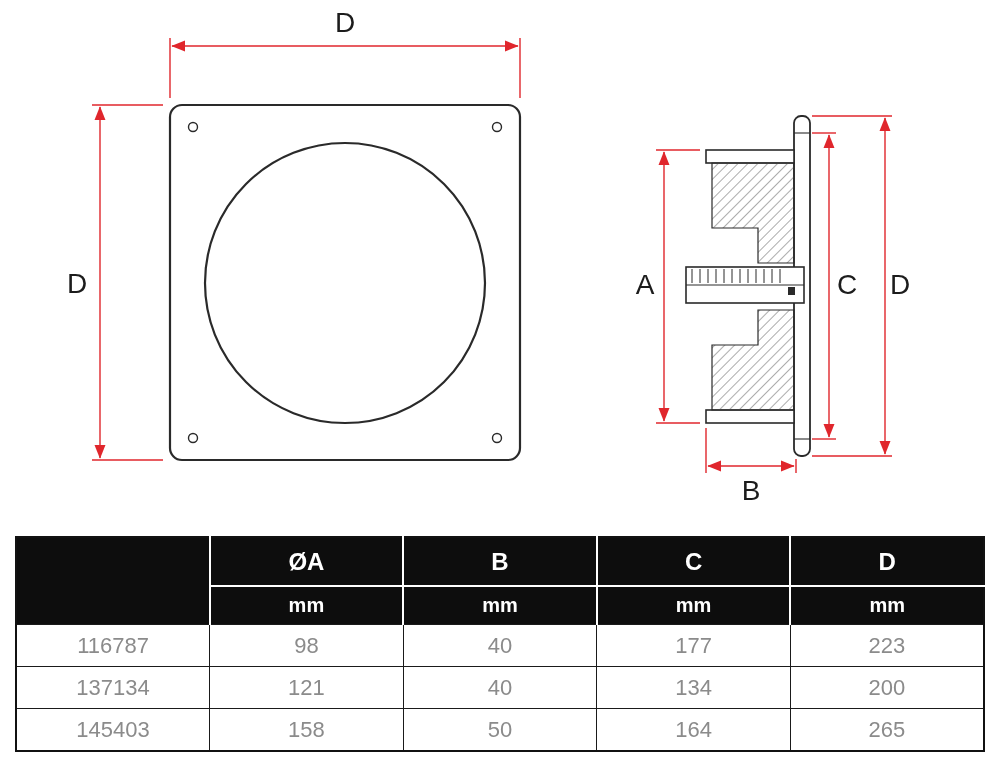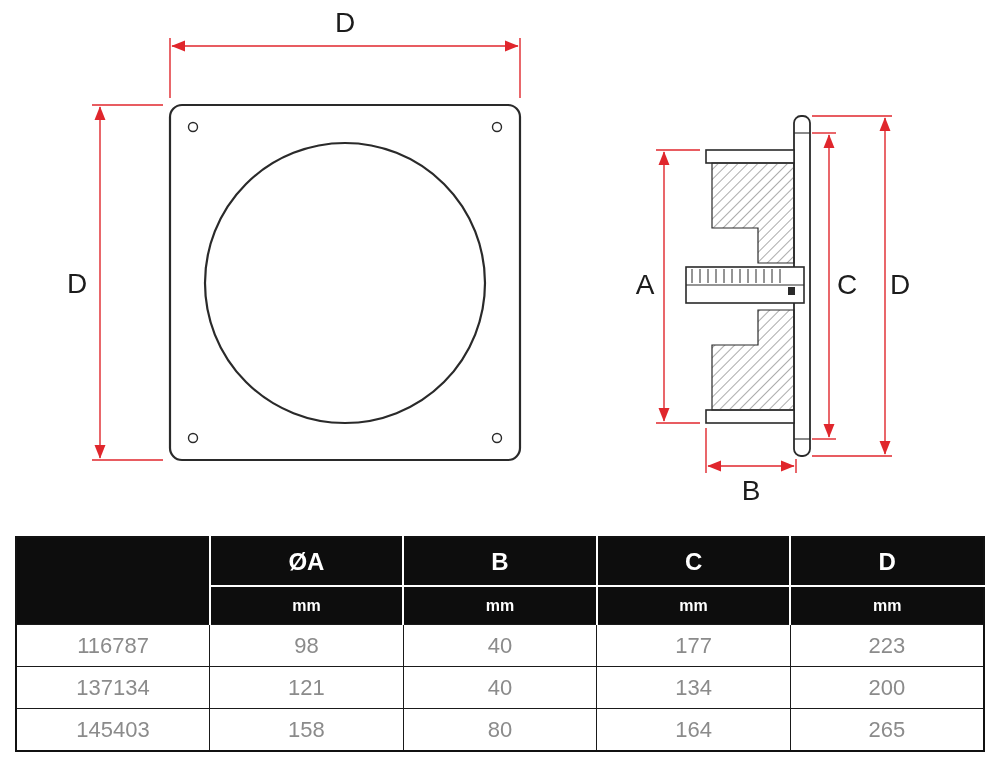--- a/index.html
+++ b/index.html
@@ -37,21 +37,21 @@
     background: #0d0d0d;
     color: #ffffff;
     font-weight: 600;
     text-align: center;
   }
   table.spec thead tr.hdr th {
     font-size: 24px;
     height: 45px;
   }
   table.spec thead tr.units th {
-    font-size: 16px;
+    font-size: 20px;
     height: 35px;
   }
   table.spec thead th + th {
     border-left: 2px solid #ffffff;
   }
   table.spec thead tr.units th {
     border-top: 2px solid #ffffff;
   }
   table.spec thead tr.units th.first {
     border-top: none;
@@ -187,21 +187,21 @@
         <tr>
           <td>137134</td>
           <td>121</td>
           <td>40</td>
           <td>134</td>
           <td>200</td>
         </tr>
         <tr>
           <td>145403</td>
           <td>158</td>
-          <td>80</td>
+          <td>50</td>
           <td>164</td>
           <td>265</td>
         </tr>
       </tbody>
     </table>
   </div>
 
 </div>
 
 </body></html>

